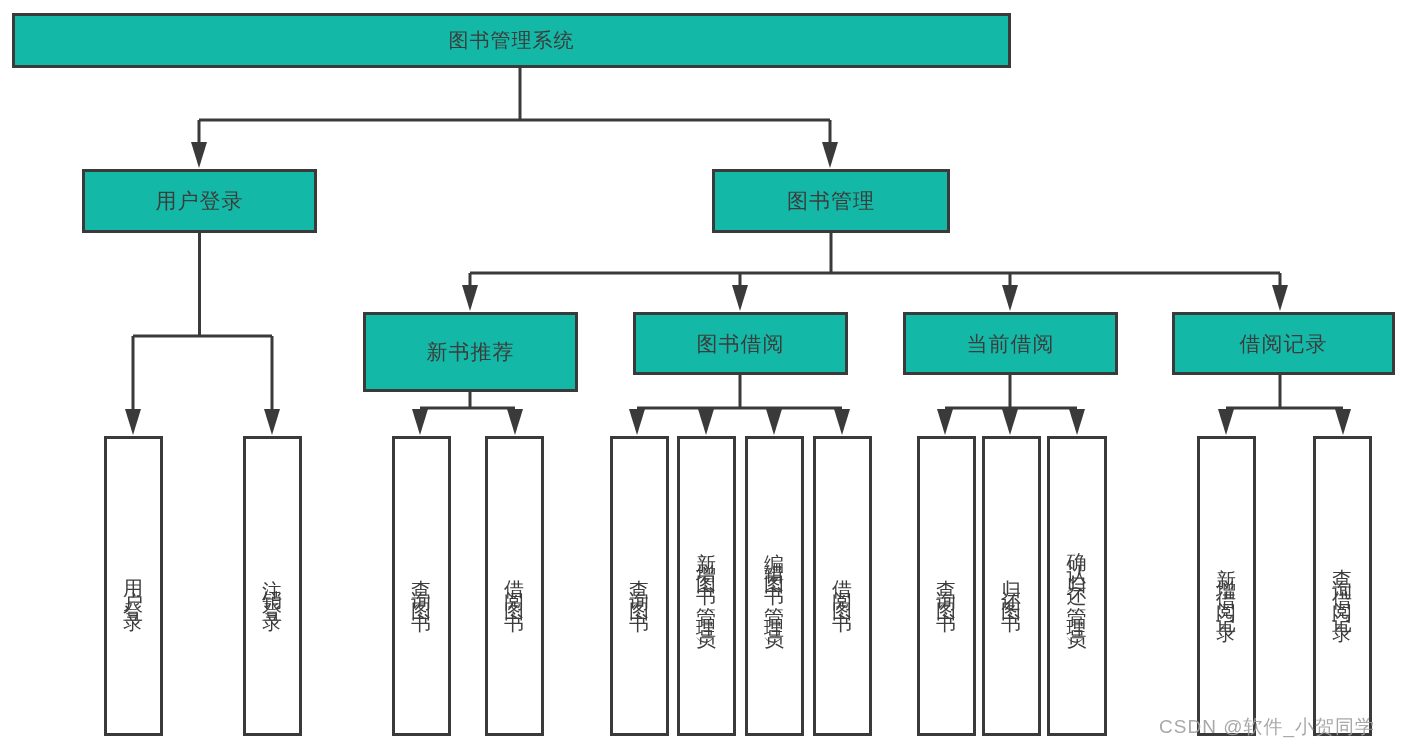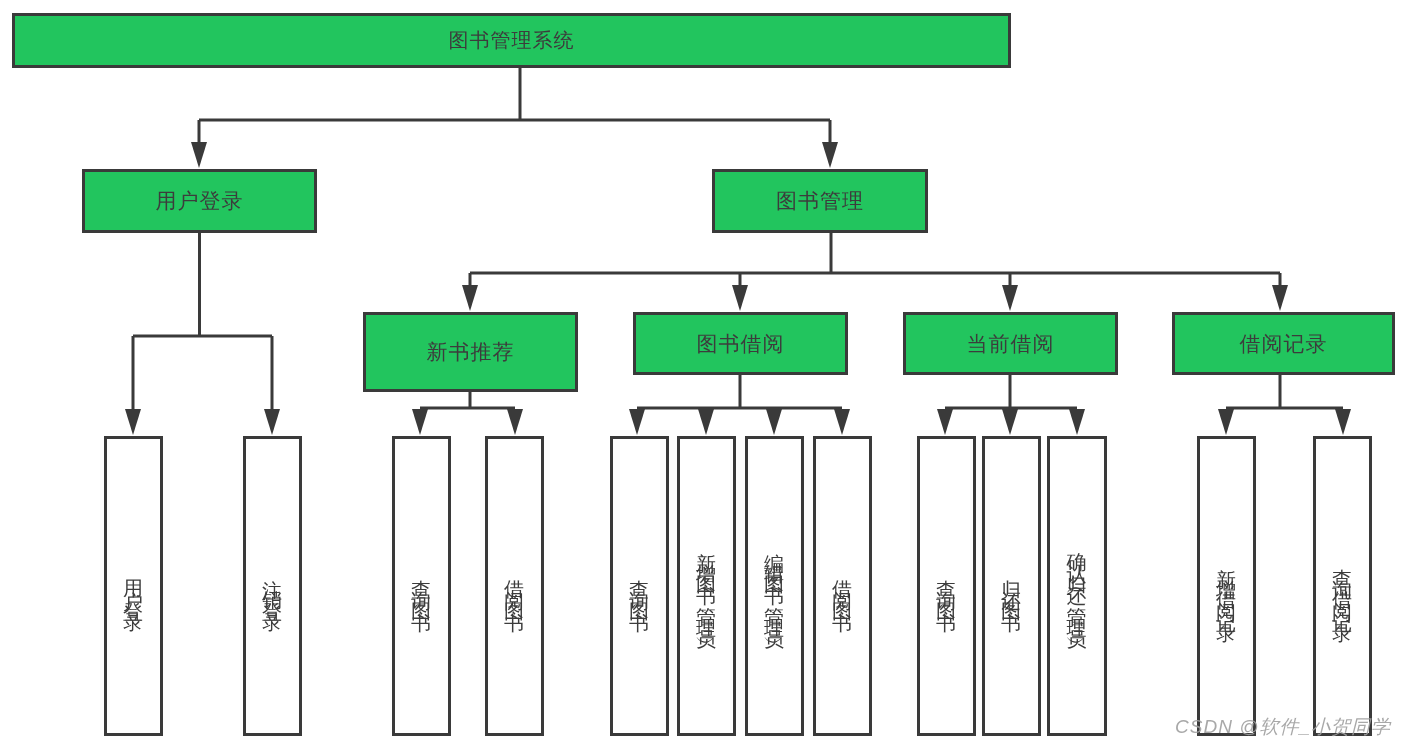--- a/index.html
+++ b/index.html
@@ -15,21 +15,21 @@
   svg.connectors {
     position: absolute;
     left: 0; top: 0;
     width: 1405px; height: 747px;
     pointer-events: none;
   }
   .node {
     position: absolute;
     box-sizing: border-box;
     border: 3px solid #3a3a3a;
-    background: #22c55e;
+    background: #14b8a6;
     display: flex;
     align-items: center;
     justify-content: center;
     text-align: center;
   }
   .node.root   { font-size: 20px; letter-spacing: 1px; }
   .node.branch { font-size: 21px; letter-spacing: 1px; }
   .leaf {
     position: absolute;
     box-sizing: border-box;
@@ -46,27 +46,26 @@
     writing-mode: vertical-rl;
     text-orientation: mixed;
     font-size: 20px;
     line-height: 1;
     letter-spacing: 11px;
     white-space: nowrap;
     color: #3c3c3c;
   }
   .watermark {
     position: absolute;
-    right: 14px;
+    right: 30px;
     top: 714px;
     font-size: 19px;
     color: rgba(158, 158, 158, 0.9);
     letter-spacing: 1px;
     white-space: nowrap;
-    font-style: italic;
   }
 </style>
 </head>
 <body>
 
 <div class="canvas">
 
   <svg class="connectors" viewBox="0 0 1405 747" xmlns="http://www.w3.org/2000/svg">
     <g stroke="#3a3a3a" stroke-width="3" fill="none">
 
@@ -107,21 +106,21 @@
     </g>
   </svg>
 
   <div class="node root" style="left:12px; top:13px; width:999px; height:55px;">
     <span>图书管理系统</span>
   </div>
 
   <div class="node branch" style="left:82px; top:169px; width:235px; height:64px;">
     <span>用户登录</span>
   </div>
-  <div class="node branch" style="left:712px; top:169px; width:216px; height:64px;">
+  <div class="node branch" style="left:712px; top:169px; width:238px; height:64px;">
     <span>图书管理</span>
   </div>
 
   <div class="node branch" style="left:363px; top:312px; width:215px; height:80px;">
     <span>新书推荐</span>
   </div>
   <div class="node branch" style="left:903px; top:312px; width:215px; height:63px;">
     <span>当前借阅</span>
   </div>
   <div class="node branch" style="left:633px; top:312px; width:215px; height:63px;">

